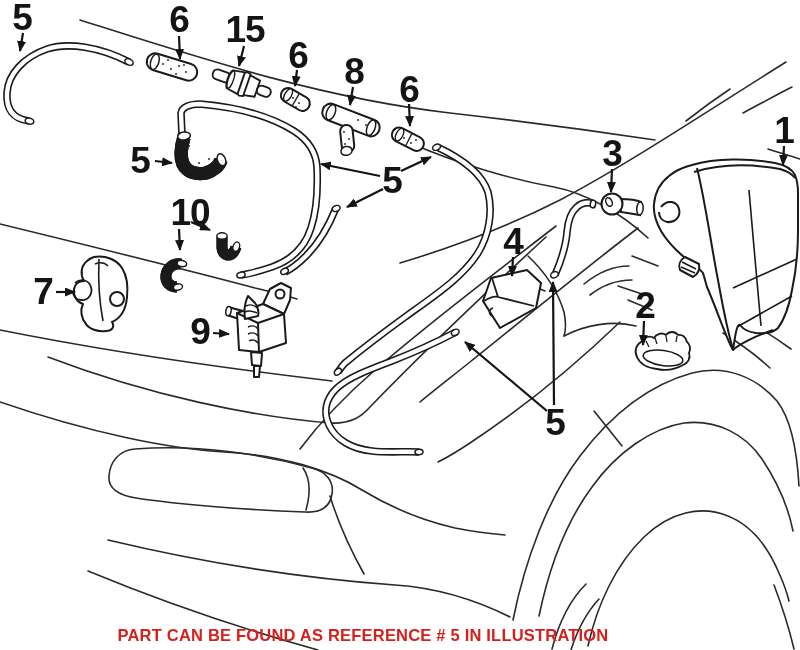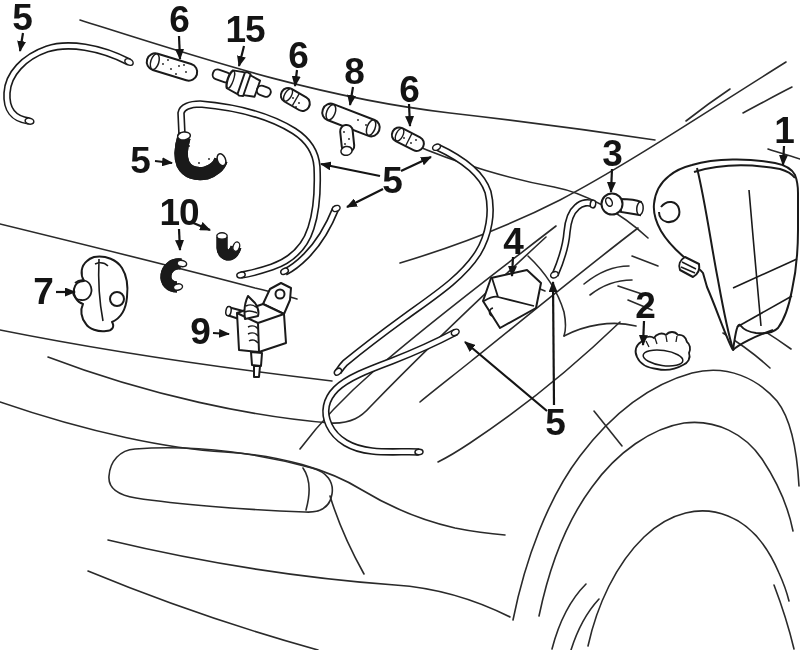--- a/index.html
+++ b/index.html
@@ -290,20 +290,21 @@
   <div class="callout" style="left:22px;top:17px">5</div>
   <div class="callout" style="left:179px;top:19px">6</div>
   <div class="callout" style="left:245px;top:29px">15</div>
   <div class="callout" style="left:298px;top:55px">6</div>
   <div class="callout" style="left:354px;top:71px">8</div>
   <div class="callout" style="left:409px;top:89px">6</div>
   <div class="callout" style="left:784px;top:130px">1</div>
   <div class="callout" style="left:612px;top:153px">3</div>
   <div class="callout" style="left:140px;top:160px">5</div>
   <div class="callout" style="left:392px;top:180px">5</div>
-  <div class="callout" style="left:179px;top:212px">10</div>
+  <div class="callout" style="left:190px;top:212px">10</div>
   <div class="callout" style="left:513px;top:241px">4</div>
   <div class="callout" style="left:43px;top:291px">7</div>
   <div class="callout" style="left:645px;top:305px">2</div>
   <div class="callout" style="left:200px;top:331px">9</div>
   <div class="callout" style="left:555px;top:422px">5</div>
 
+  <div id="caption">PART CAN BE FOUND AS REFERENCE # 5 IN ILLUSTRATION</div>
 </div>
 
 </body></html>

